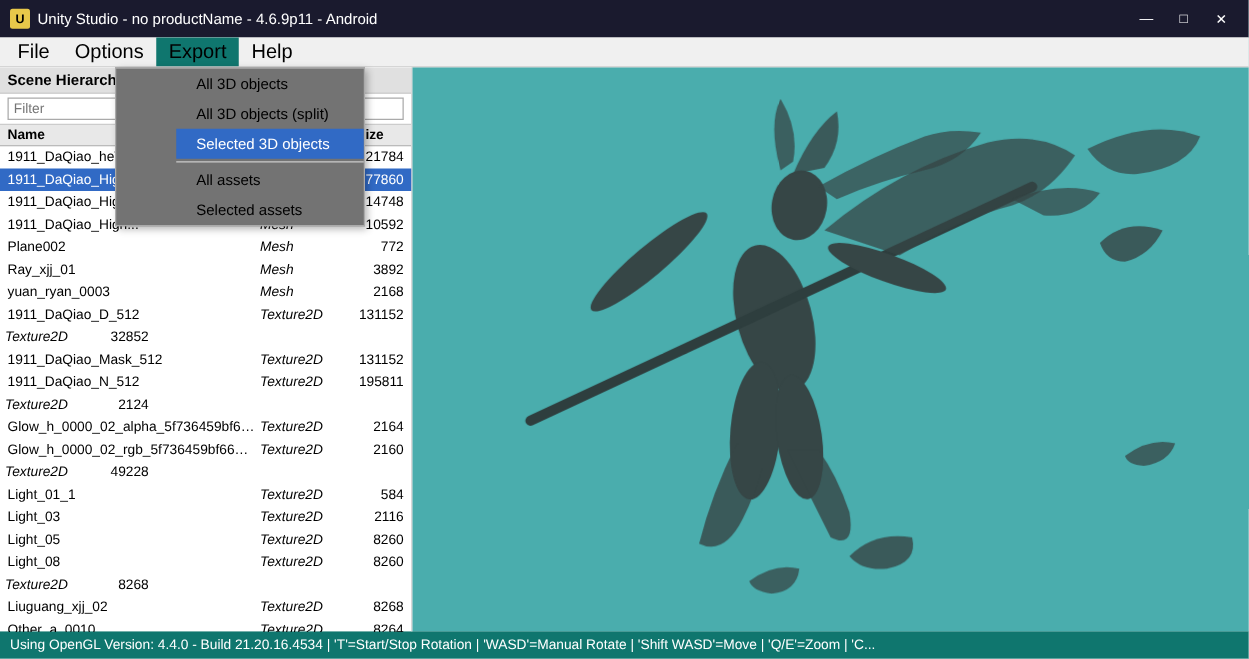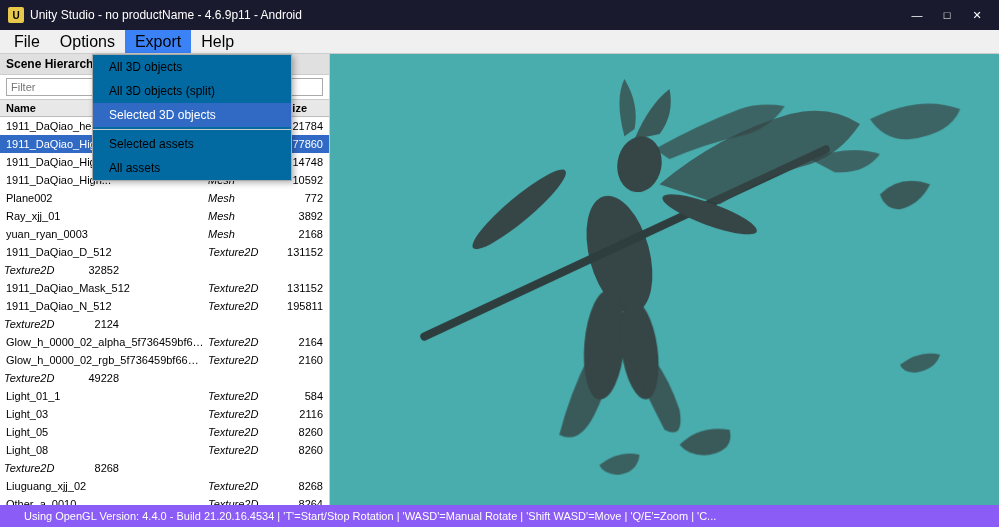--- a/index.html
+++ b/index.html
@@ -69,33 +69,34 @@
     }
     .menu-item {
       padding: 2px 10px;
       font-size: 16px;
       cursor: pointer;
       height: 100%;
       display: flex;
       align-items: center;
     }
     .menu-item:hover, .menu-item.active {
-      background: #3b82f6;
+      background: #0f766e;
     }
 
     
     #export-dropdown {
       position: absolute;
       top: 54px;
       left: 92px;
-      background: #0369a1;
+      background: #737373;
       border: 1px solid #aaa;
       box-shadow: 2px 2px 6px rgba(0,0,0,0.3);
       z-index: 1000;
       min-width: 200px;
+      padding-left: 48px;
     }
     .dropdown-item {
       padding: 5px 16px;
       font-size: 12px;
       cursor: pointer;
       white-space: nowrap;
       display: flex;
       align-items: center;
     }
     .dropdown-item.selected-highlight {
@@ -179,26 +180,26 @@
     
     #viewport {
       flex: 1;
       background: #4aadad;
       position: relative;
       overflow: hidden;
     }
 
     
     #status-bar {
-      background: #8b5cf6;
+      background: #0f766e;
       color: #fff;
       height: 22px;
       display: flex;
       align-items: center;
-      padding: 0 24px;
+      padding: 0 8px;
       font-size: 11px;
     }
 
     
     #asset-list::-webkit-scrollbar { width: 14px; }
     #asset-list::-webkit-scrollbar-track { background: #f0f0f0; }
     #asset-list::-webkit-scrollbar-thumb { background: #aaa; border: 1px solid #888; }
 
     
     #model-canvas {
@@ -228,22 +229,22 @@
   <div class="menu-item">Options</div>
   <div class="menu-item active">Export</div>
   <div class="menu-item">Help</div>
 </div>
 
 <div id="export-dropdown">
   <div class="dropdown-item">All 3D objects</div>
   <div class="dropdown-item">All 3D objects (split)</div>
   <div class="dropdown-item selected-highlight">Selected 3D objects</div>
   <div class="dropdown-separator"></div>
+  <div class="dropdown-item">All assets</div>
   <div class="dropdown-item">Selected assets</div>
-  <div class="dropdown-item">All assets</div>
 </div>
 
 <div id="main-content">
 
   <div id="left-panel">
     <div id="scene-hierarchy-header">Scene Hierarchy</div>
     <div id="filter-row">
       <input id="filter-input" type="text" placeholder="Filter" style="">
     </div>
     <div id="table-header">

